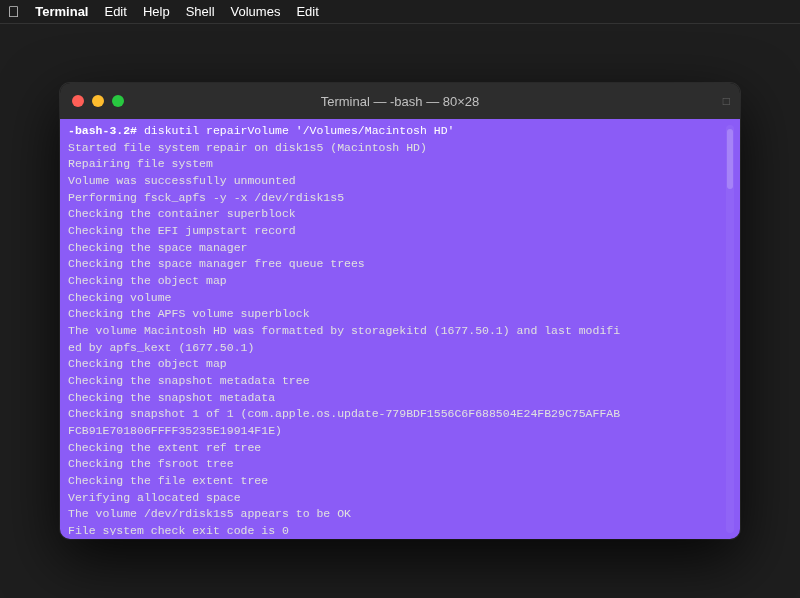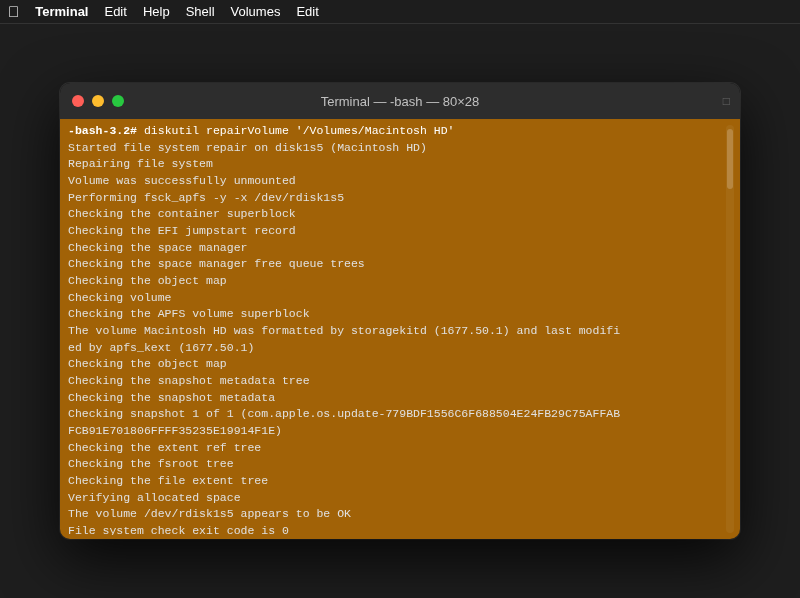--- a/index.html
+++ b/index.html
@@ -101,21 +101,21 @@
     .window-icon {
       position: absolute;
       right: 10px;
       color: #666;
       font-size: 12px;
     }
 
     
     .terminal-body {
       flex: 1;
-      background: #a16207;
+      background: #8b5cf6;
       padding: 4px 6px 4px 8px;
       overflow: hidden;
       display: flex;
       position: relative;
     }
 
     .terminal-content {
       flex: 1;
       overflow: hidden;
       font-family: 'Menlo', 'Monaco', 'Courier New', monospace;

